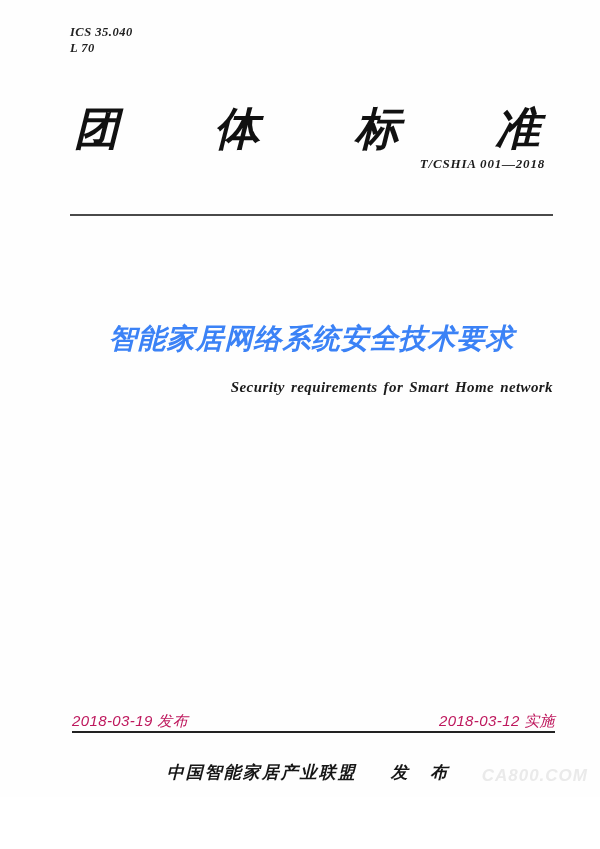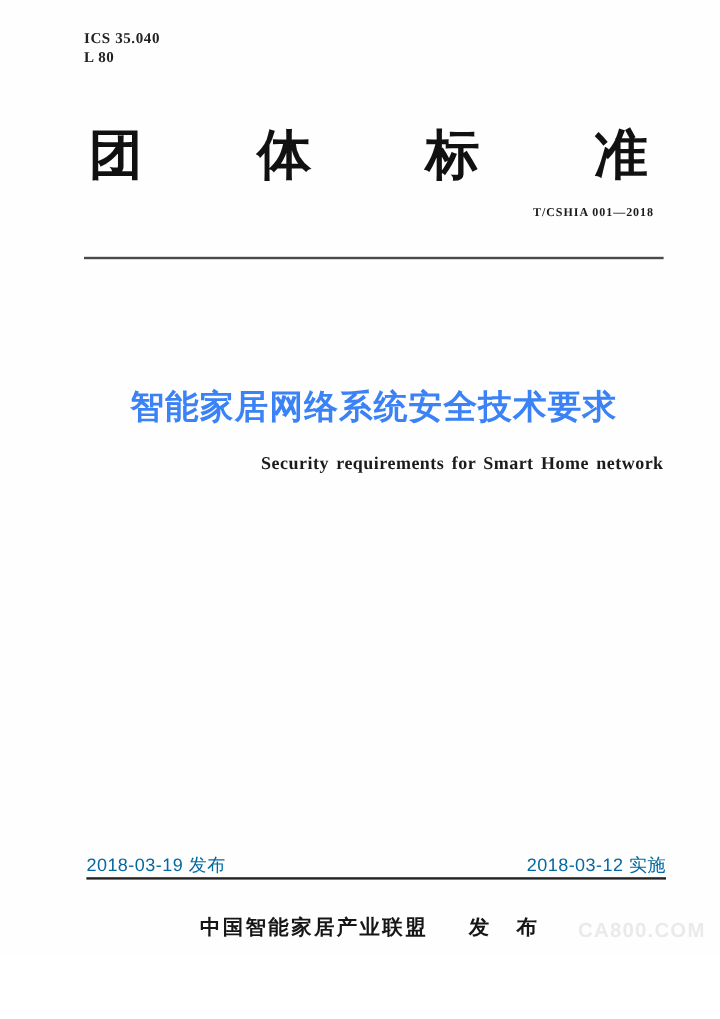--- a/index.html
+++ b/index.html
@@ -8,20 +8,21 @@
     background: #ffffff;
   }
   .page {
     position: relative;
     width: 600px;
     height: 797px;
     background: #fefefe;
     overflow: hidden;
     font-family: "Liberation Sans", sans-serif;
     color: #1a1a1a;
+    font-style: italic;
   }
 
   
   .ics-block {
     position: absolute;
     top: 24px;
     left: 70px;
     font-family: "Liberation Serif", serif;
     font-weight: bold;
     font-size: 12.5px;
@@ -40,25 +41,25 @@
     justify-content: space-between;
     font-size: 45px;
     font-weight: 700;
     line-height: 50px;
     color: #111;
   }
 
   
   .std-number {
     position: absolute;
-    top: 172px;
+    top: 156px;
     right: 55px;
     font-family: "Liberation Serif", serif;
     font-weight: bold;
-    font-size: 10px;
+    font-size: 13px;
     letter-spacing: 0.8px;
     color: #1b1b1b;
     margin-left: 46px;
   }
 
   .rule-top {
     position: absolute;
     top: 214px;
     left: 70px;
     right: 47px;
@@ -97,21 +98,21 @@
   .dates-row {
     position: absolute;
     top: 712px;
     left: 72px;
     right: 45px;
     display: flex;
     justify-content: space-between;
     font-size: 15px;
     font-weight: 500;
     letter-spacing: 0.4px;
-    color: #0369a1;
+    color: #be185d;
   }
 
   .rule-bottom {
     position: absolute;
     top: 731px;
     left: 72px;
     right: 45px;
     height: 2px;
     background: #222;
   }
@@ -148,21 +149,21 @@
     color: #eaeaea;
   }
 </style>
 </head>
 <body>
 
 <div class="page">
 
   <div class="ics-block">
     <div>ICS 35.040</div>
-    <div>L 80</div>
+    <div>L 70</div>
   </div>
 
   <div class="doc-type">
     <span>团</span>
     <span>体</span>
     <span>标</span>
     <span>准</span>
   </div>
 
   <div class="std-number">T/CSHIA 001—2018</div>

